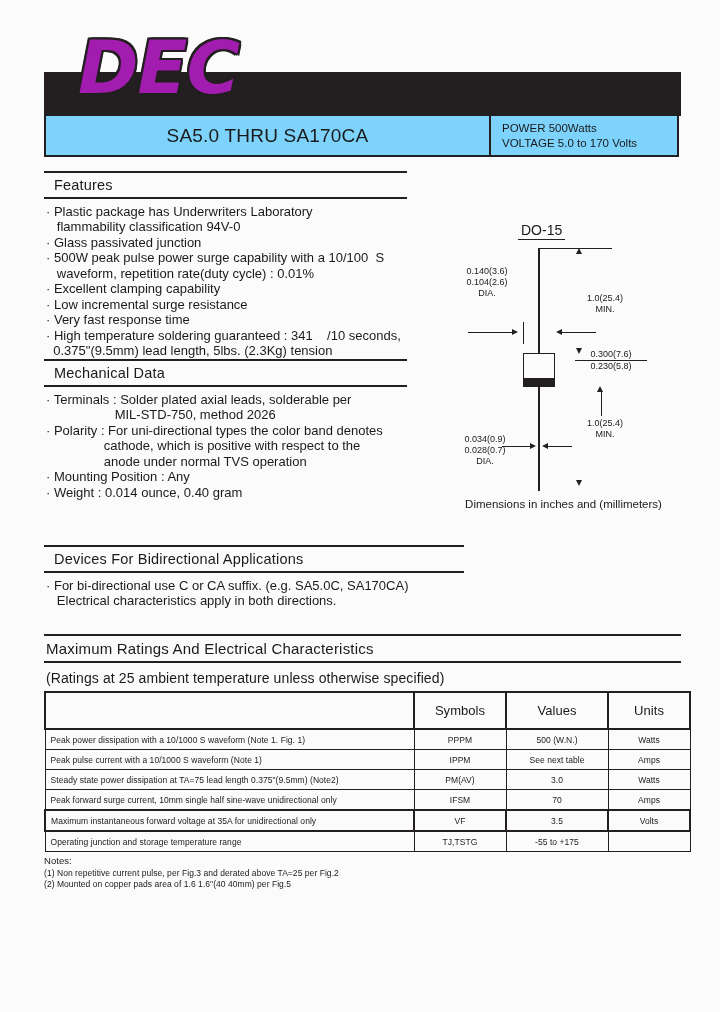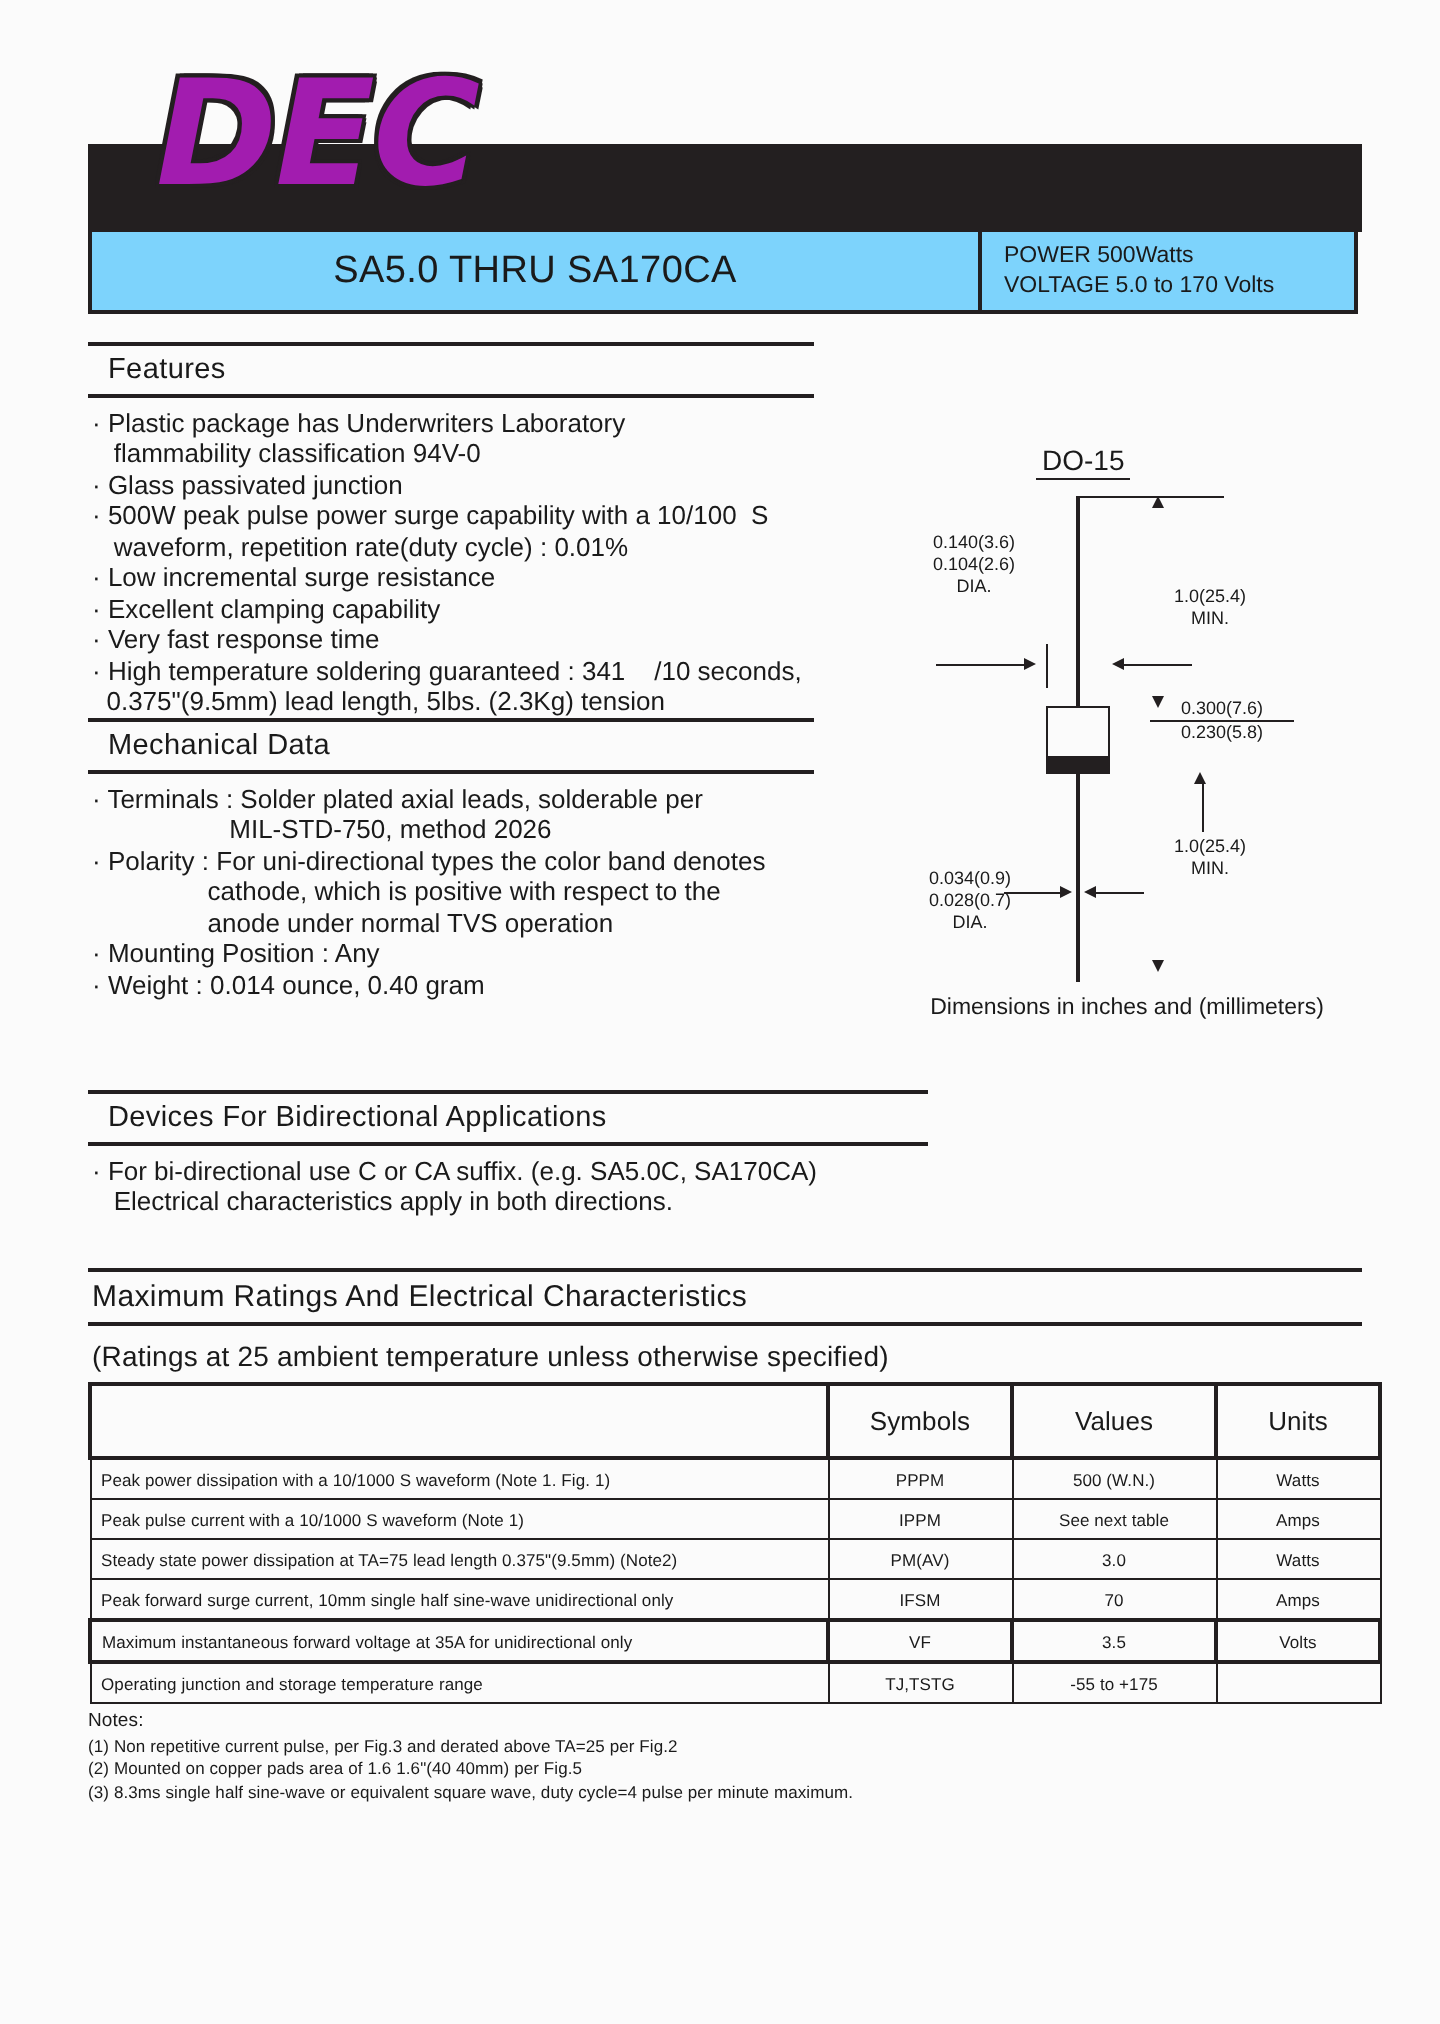--- a/index.html
+++ b/index.html
@@ -145,22 +145,22 @@
   <div class="sec" id="features">
     <div class="rule-top"></div>
     <div class="sec-title">Features</div>
     <div class="rule-bot"></div>
     <div class="bullets">
       <div class="li">· Plastic package has Underwriters Laboratory
    flammability classification 94V-0</div>
       <div class="li">· Glass passivated junction</div>
       <div class="li">· 500W peak pulse power surge capability with a 10/100  S
    waveform, repetition rate(duty cycle) : 0.01%</div>
+      <div class="li">· Excellent clamping capability</div>
       <div class="li">· Low incremental surge resistance</div>
-      <div class="li">· Excellent clamping capability</div>
       <div class="li">· Very fast response time</div>
       <div class="li">· High temperature soldering guaranteed : 341    /10 seconds,
   0.375"(9.5mm) lead length, 5lbs. (2.3Kg) tension</div>
     </div>
   </div>
 
   <div class="sec" id="mech">
     <div class="rule-top"></div>
     <div class="sec-title">Mechanical Data</div>
     <div class="rule-bot"></div>
@@ -283,16 +283,15 @@
       <td class="c-val">-55 to +175</td>
       <td class="c-uni"></td>
     </tr>
   </tbody>
     </table>
 
   <div class="notes">
     <div class="nt-title">Notes:</div>
     <div>(1) Non repetitive current pulse, per Fig.3 and derated above TA=25     per Fig.2</div>
     <div>(2) Mounted on copper pads area of 1.6    1.6"(40    40mm) per Fig.5</div>
-    <div>(3) 8.3ms single half sine-wave or equivalent square wave, duty cycle=4 pulse per minute maximum.</div>
   </div>
 
 </div>
 
 </body></html>

